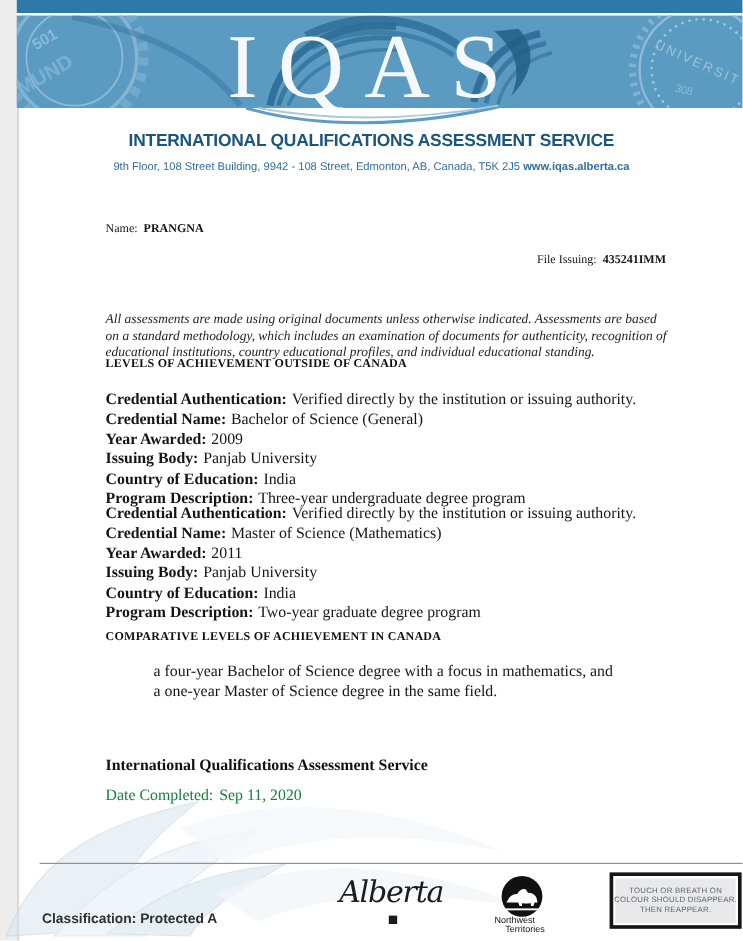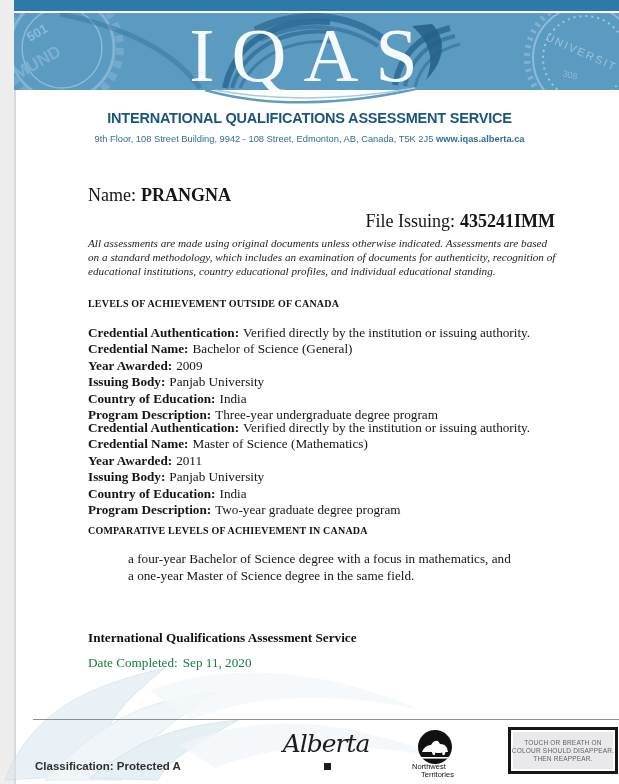--- a/index.html
+++ b/index.html
@@ -13,26 +13,26 @@
 
   
   .hdr-title{left:0;top:110px;width:619px;text-align:center;
     font-family:"Liberation Sans",sans-serif;font-weight:bold;font-size:14.5px;
     letter-spacing:-0.2px;color:#1a567c;}
   .hdr-address{left:0;top:134px;width:619px;text-align:center;
     font-family:"Liberation Sans",sans-serif;font-size:9.3px;color:#2e6f9e;}
   .hdr-address b{font-weight:bold;}
 
   
-  .serif{font-size:18px;color:#151515;}
+  .serif{font-size:10px;color:#151515;}
   .lbl-b{font-weight:bold;margin-right:4px;}
   .lbl-r{margin-right:5px;}
   .name-line{left:88px;top:185px;}
   .file-line{left:88px;top:211px;width:467px;text-align:right;}
-  .disclaimer{left:88px;top:236px;width:472px;font-style:italic;font-size:11.2px;
+  .disclaimer{left:88px;top:259px;width:472px;font-style:italic;font-size:11.2px;
     line-height:14px;color:#1c1c1c;}
   .sec-heading{font-weight:bold;font-size:10px;letter-spacing:0.2px;color:#111;}
   .h1{left:88px;top:298px;}
   .cred{font-size:13.2px;line-height:16.4px;white-space:nowrap;color:#151515;}
   .cred1{left:88px;top:325px;}
   .cred2{left:88px;top:420px;}
   .h2{left:88px;top:525px;}
   .cmp-para{left:88px;top:551px;width:485px;font-size:13.2px;line-height:16.5px;color:#151515;}
   .cmp-item{margin-left:40px;}
   .org-line{left:88px;top:630px;font-weight:bold;font-size:13.2px;color:#111;}

